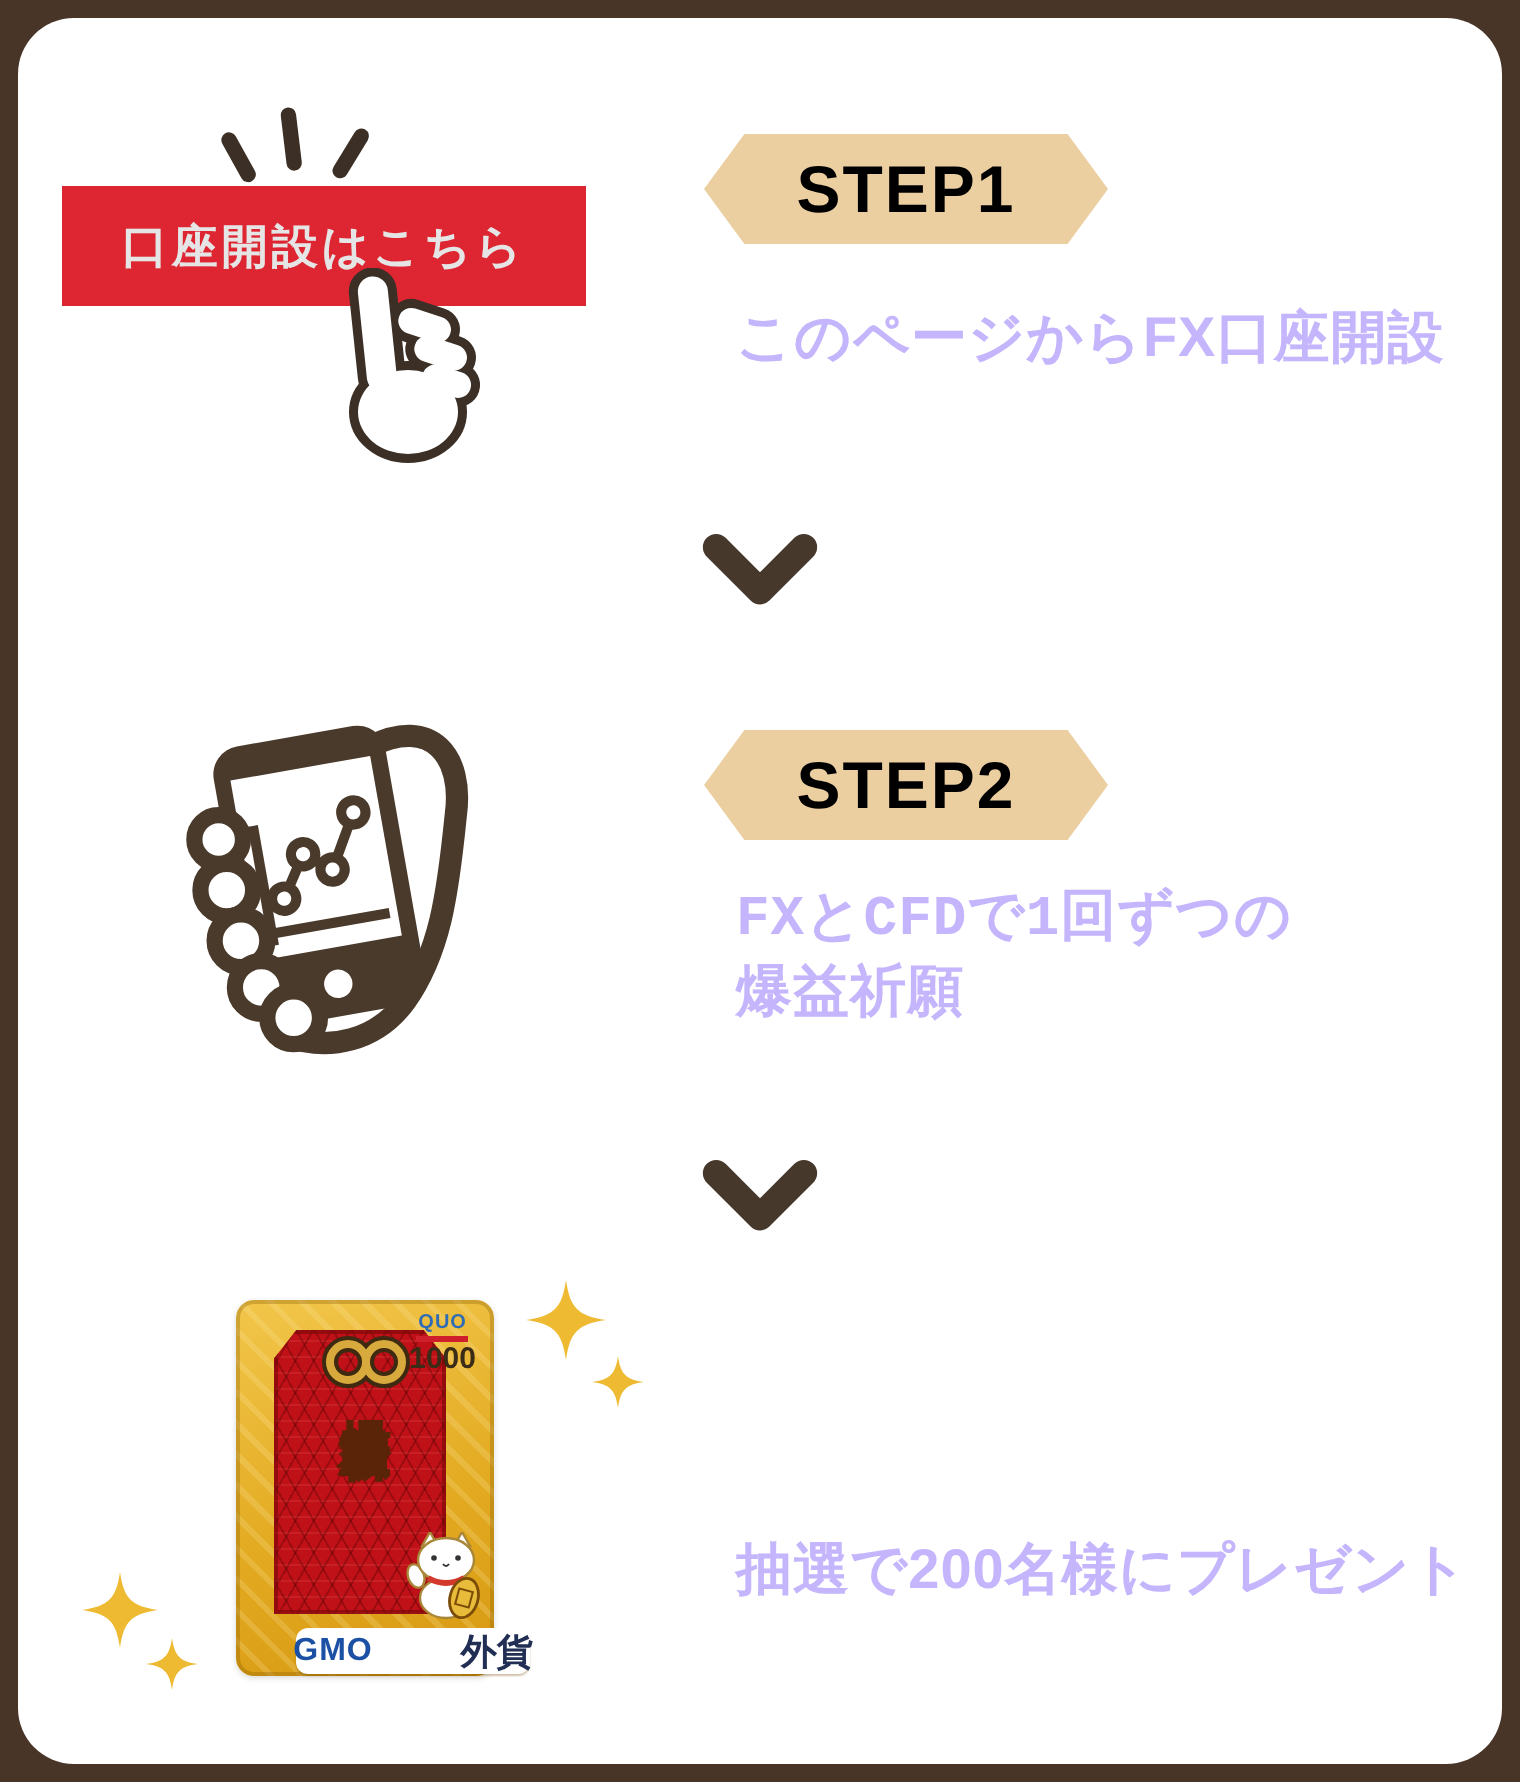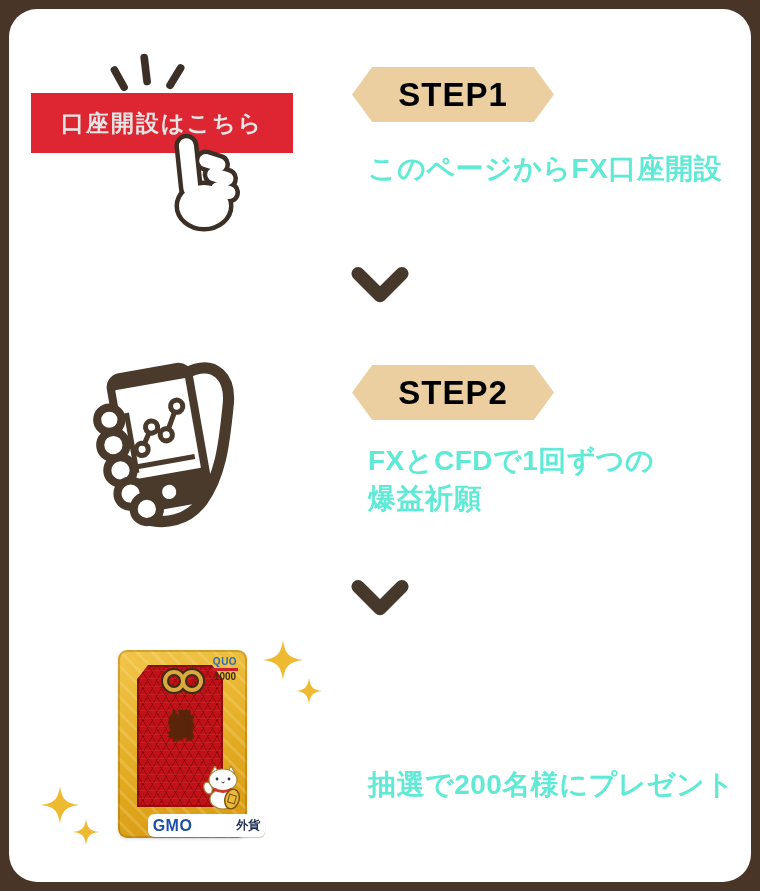--- a/index.html
+++ b/index.html
@@ -26,25 +26,25 @@
     position:absolute; width:202px; height:55px; background:#ebcfa1;
     clip-path:polygon(10% 0%, 90% 0%, 100% 50%, 90% 100%, 10% 100%, 0% 50%);
     display:flex; align-items:center; justify-content:center;
     font-size:33px; font-weight:800; letter-spacing:1px; color:#000000;
   }
   .ribbon1 { left:352px; top:67px; }
   .ribbon2 { left:352px; top:365px; }
   .ribbon3 { left:352px; top:684px; }
   
   .desc {
-    position:absolute; color:#5eead4; font-size:28px; font-weight:700;
+    position:absolute; color:#c4b5fd; font-size:28px; font-weight:700;
     letter-spacing:.5px; line-height:38px; white-space:nowrap;
   }
   .desc1 { left:368px; top:150px; }
-  .desc2 { left:368px; top:442px; }
+  .desc2 { left:368px; top:442px;font-family:Liberation Mono, monospace; }
   .desc3 { left:368px; top:766px; }
   
   .chev { position:absolute; width:60px; height:40px; }
   .chev1 { left:350px; top:266px; }
   .chev2 { left:350px; top:579px; }
   .phone-icon { position:absolute; left:84px; top:348px; width:152px; height:184px; }
   .sparkles { position:absolute; }
   .sp-tr { left:254px; top:634px; width:88px; height:88px; }
   .sp-bl { left:30px; top:774px; width:84px; height:86px; }
   
@@ -71,31 +71,31 @@
   .amulet-text {
     position:absolute; left:50%; top:40px; transform:translateX(-50%);
     writing-mode:vertical-rl; text-orientation:upright;
     font-size:25px; font-weight:800; letter-spacing:2px; color:#e5bd55;
     -webkit-text-stroke:1px #5a2408; text-shadow:0 0 1px #5a2408;
     white-space:nowrap;
   }
   .quo-logo { position:absolute; right:9px; top:7px; text-align:center; line-height:1; }
   .quo-brand { font-size:10px; font-weight:800; letter-spacing:.5px; color:#2e6cb6; display:block; }
   .quo-strip { display:block; width:26px; height:3px; background:#cf1f2a; margin:1px auto 1px; }
-  .quo-denom { font-size:10px; font-weight:800; color:#3a2c17; display:block; }
+  .quo-denom { font-size:15px; font-weight:800; color:#3a2c17; display:block; }
   .cat { position:absolute; left:84px; top:116px; width:40px; height:44px; }
   .gmo-band {
     position:absolute; left:6px; top:164px; width:117px; height:23px;
     background:#fff; border-radius:6px; display:flex; align-items:center;
     justify-content:center; box-shadow:0 1px 1px rgba(120,80,0,.35);
     white-space:nowrap;
     margin-left:24px;
   }
   .gmo-blue { color:#1b50a4; font-size:16px; font-weight:800; letter-spacing:.5px; }
-  .gmo-dark { color:#222f54; font-size:12px; font-weight:800;padding-left:44px; }
+  .gmo-dark { color:#222f54; font-size:18px; font-weight:800;padding-left:44px; }
 </style>
 </head>
 <body>
 
 <div class="stage">
   <div class="panel"></div>
 
   <svg class="burst" viewBox="0 0 80 48">
     <g stroke="#3b2f26" stroke-width="8" stroke-linecap="round">
       <line x1="14" y1="42" x2="4" y2="24"></line>

